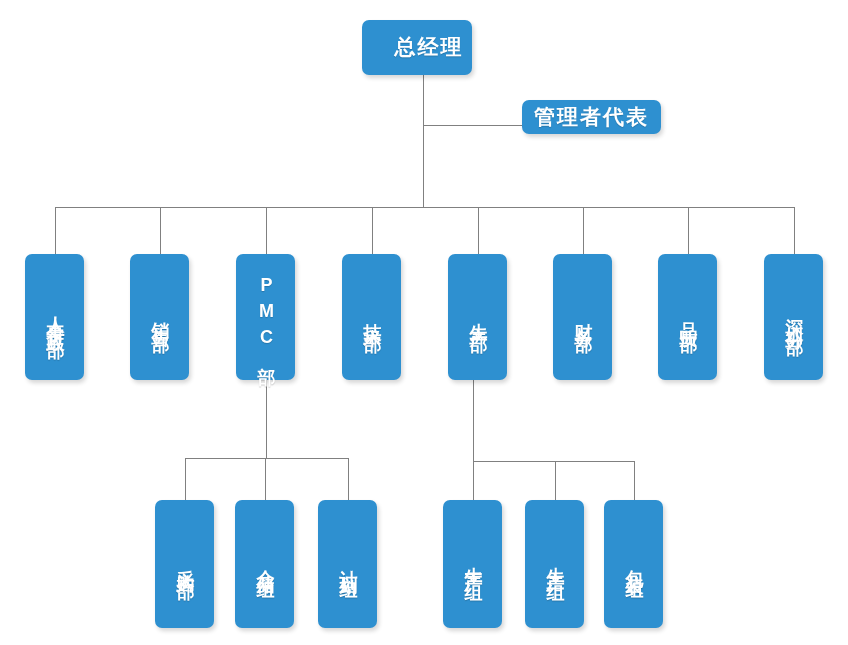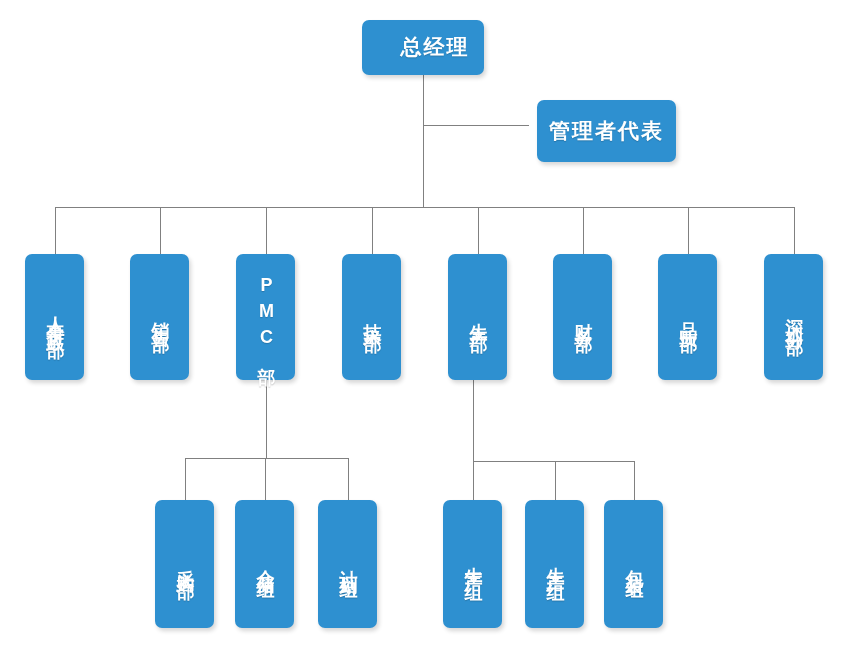--- a/index.html
+++ b/index.html
@@ -86,24 +86,24 @@
       <div class="line v" style="left: 185px; top: 458px; height: 42px; background: rgb(128, 128, 128);"></div>
       <div class="line v" style="left: 265px; top: 458px; height: 42px; background: rgb(128, 128, 128);"></div>
       <div class="line v" style="left: 348px; top: 458px; height: 42px; background: rgb(128, 128, 128);"></div>
       <div class="line v" style="left: 473px; top: 380px; height: 81px; background: rgb(128, 128, 128);"></div>
       <div class="line h" style="top: 461px; left: 473px; width: 161px; background: rgb(128, 128, 128);"></div>
       <div class="line v" style="left: 473px; top: 461px; height: 39px; background: rgb(128, 128, 128);"></div>
       <div class="line v" style="left: 555px; top: 461px; height: 39px; background: rgb(128, 128, 128);"></div>
       <div class="line v" style="left: 634px; top: 461px; height: 39px; background: rgb(128, 128, 128);"></div>
     </div>
   <div id="nodes-layer">
-      <div class="node horiz level1" style="left: 362px; top: 20px; width: 122px; height: 55px; background: rgb(46, 144, 208); color: rgb(255, 255, 255); padding-left: 24px;">
+      <div class="node horiz level1" style="left: 362px; top: 20px; width: 110px; height: 55px; background: rgb(46, 144, 208); color: rgb(255, 255, 255); padding-left: 24px;">
         <span class="label">总经理</span>
       </div>
-      <div class="node horiz level1" style="left: 537px; top: 100px; width: 139px; height: 62px; background: rgb(46, 144, 208); color: rgb(255, 255, 255);">
+      <div class="node horiz level1" style="left: 522px; top: 100px; width: 139px; height: 34px; background: rgb(46, 144, 208); color: rgb(255, 255, 255);">
         <span class="label">管理者代表</span>
       </div>
       <div class="node vert level2" style="left: 25px; top: 254px; width: 59px; height: 126px; background: rgb(46, 144, 208); color: rgb(255, 255, 255);">
         <span class="label">人事行政部</span>
       </div>
       <div class="node vert level2" style="left: 130px; top: 254px; width: 59px; height: 126px; background: rgb(46, 144, 208); color: rgb(255, 255, 255);">
         <span class="label">销售部</span>
       </div>
       <div class="node vert level2" style="left: 236px; top: 254px; width: 59px; height: 126px; background: rgb(46, 144, 208); color: rgb(255, 255, 255);">
         <span class="label">PMC部</span>

